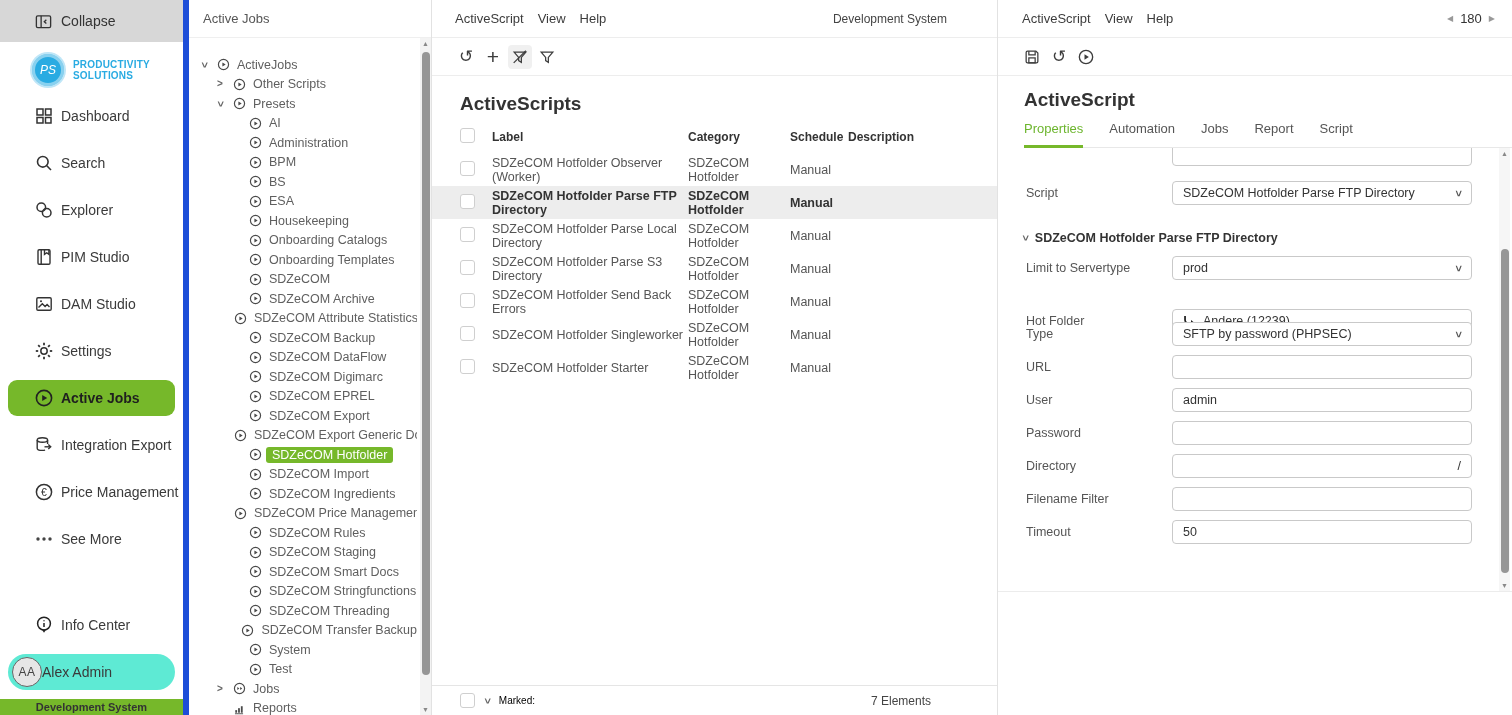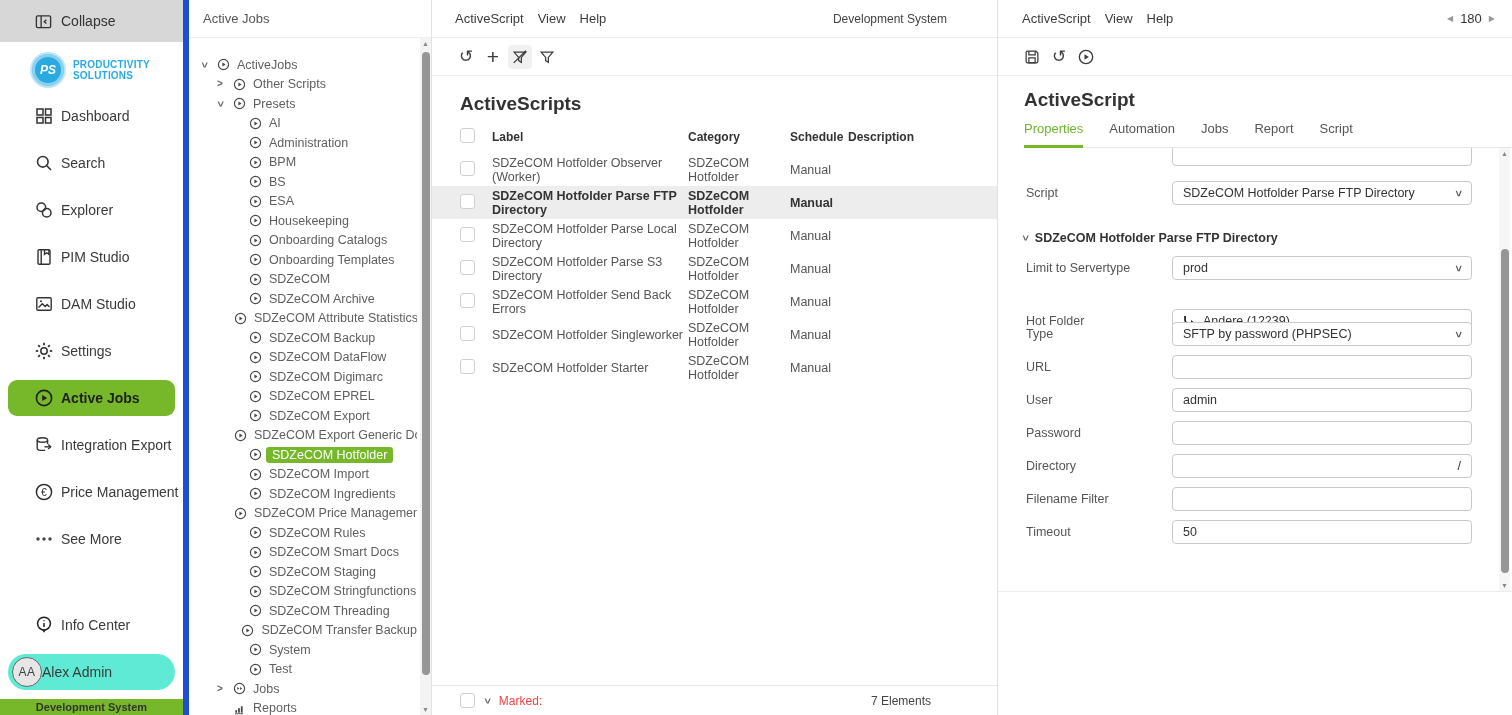--- a/index.html
+++ b/index.html
@@ -15,21 +15,21 @@
   
   #sidebar { position:absolute; left:0; top:0; width:189px; height:715px; background:#fff;
     border-right:6px solid #1d4ed8; display:flex; flex-direction:column; }
   .collapse-bar { height:42px; background:#d7d7d7; display:flex; align-items:center;
     padding-left:34px; gap:8px; cursor:pointer; }
   .collapse-bar .ico { width:19px; height:19px; }
   .collapse-bar span.lbl { font-size:14px; color:#333; }
   .brand { height:44px; margin-top:6px; display:flex; align-items:center; padding-left:32px; gap:9px; }
   .brand .ps-circle { width:32px; height:32px; border-radius:50%; background:#29abe2;
     box-shadow:inset 0 0 0 3px rgba(255,255,255,.45), 0 0 0 2px #bfe6f7;
-    color:#fff; font-weight:700; font-style:italic; font-size:12px;
+    color:#fff; font-weight:400; font-style:italic; font-size:12px;
     display:flex; align-items:center; justify-content:center; }
   .brand .brand-text { font-size:10px; font-weight:700; color:#29abe2; line-height:1.1; letter-spacing:.2px; }
   #sidebar-nav { }
   .nav-item { height:47px; display:flex; align-items:center; padding-left:34px; gap:7px; cursor:pointer; }
   .nav-item .ico { width:20px; height:20px; }
   .nav-item .nav-label { font-size:14px; color:#3a3a3a; }
   .nav-item.active { height:36px; margin:5.5px 8px; padding-left:26px; background:#76b82a; border-radius:9px; }
   .nav-item.active .nav-label { font-weight:700; color:#1f1f1f; }
   .sidebar-bottom { margin-top:auto; }
   .user-pill { height:36px; margin:6px 8px 0 8px; background:#5eead4; border-radius:18px;
@@ -76,21 +76,21 @@
   .page-title { font-size:19px; font-weight:700; color:#333; margin:17px 0 0 28px; }
   .thead { display:grid; grid-template-columns:32px 196px 102px 58px 1fr; padding-left:28px;
     margin-top:12px; height:20px; align-items:center; font-size:12px; font-weight:700; color:#333; }
   .trow { display:grid; grid-template-columns:32px 196px 102px 58px 1fr; padding-left:28px;
     height:33px; align-items:center; font-size:12.5px; color:#555; cursor:pointer; }
   .trow.selected { background:#ededed; color:#333; font-weight:700; }
   .checkbox { width:15px; height:15px; border:1px solid #cfcfcf; border-radius:3px; background:#fff;
     display:inline-block; cursor:pointer; }
   .list-footer { position:absolute; left:0; right:0; bottom:0; height:30px; border-top:1px solid #e5e5e5;
     display:flex; align-items:center; padding-left:28px; gap:9px; }
-  .list-footer .marked-lbl { font-size:12px; color:#ef4444; }
+  .list-footer .marked-lbl { font-size:10px; color:#000000; }
   .list-footer .count { margin-left:auto; font-size:12px; color:#444; padding-right:66px; }
 
   
   #detail-panel { position:absolute; left:998px; top:0; width:514px; height:715px; background:#fff; }
   .pager { display:flex; align-items:center; gap:7px; padding-right:17px; }
   .pager .pg-arrow { font-size:8px; color:#999; cursor:pointer; }
   .pager .pg-val { font-size:13px; color:#333; }
   #detail-tabs { margin:10px 0 0 26px; border-bottom:1px solid #e8e8e8; display:flex; gap:26px; padding-right:26px; margin-right:0; }
   .tab { font-size:13px; color:#555; padding-bottom:9px; cursor:pointer; }
   .tab.active { color:#6cb52d; border-bottom:3px solid #76b82a; margin-bottom:-1px; }
@@ -518,31 +518,31 @@
         <span class="tree-label">SDZeCOM Rules</span>
       </div>
       <div class="tree-row lvl2">
         <span class="chev-slot"></span>
         <span class="ico tree-ico">
           <svg viewBox="0 0 20 20">
             <circle cx="10" cy="10" r="7.8" fill="none" stroke="#4a4a4a" stroke-width="1.8"></circle>
             <path d="M8.3 6.8 L13.4 10 L8.3 13.2 Z" fill="#4a4a4a"></path>
           </svg>
         </span>
+        <span class="tree-label">SDZeCOM Staging</span>
+      </div>
+      <div class="tree-row lvl2">
+        <span class="chev-slot"></span>
+        <span class="ico tree-ico">
+          <svg viewBox="0 0 20 20">
+            <circle cx="10" cy="10" r="7.8" fill="none" stroke="#4a4a4a" stroke-width="1.8"></circle>
+            <path d="M8.3 6.8 L13.4 10 L8.3 13.2 Z" fill="#4a4a4a"></path>
+          </svg>
+        </span>
         <span class="tree-label">SDZeCOM Smart Docs</span>
-      </div>
-      <div class="tree-row lvl2">
-        <span class="chev-slot"></span>
-        <span class="ico tree-ico">
-          <svg viewBox="0 0 20 20">
-            <circle cx="10" cy="10" r="7.8" fill="none" stroke="#4a4a4a" stroke-width="1.8"></circle>
-            <path d="M8.3 6.8 L13.4 10 L8.3 13.2 Z" fill="#4a4a4a"></path>
-          </svg>
-        </span>
-        <span class="tree-label">SDZeCOM Staging</span>
       </div>
       <div class="tree-row lvl2">
         <span class="chev-slot"></span>
         <span class="ico tree-ico">
           <svg viewBox="0 0 20 20">
             <circle cx="10" cy="10" r="7.8" fill="none" stroke="#4a4a4a" stroke-width="1.8"></circle>
             <path d="M8.3 6.8 L13.4 10 L8.3 13.2 Z" fill="#4a4a4a"></path>
           </svg>
         </span>
         <span class="tree-label">SDZeCOM Stringfunctions</span>

